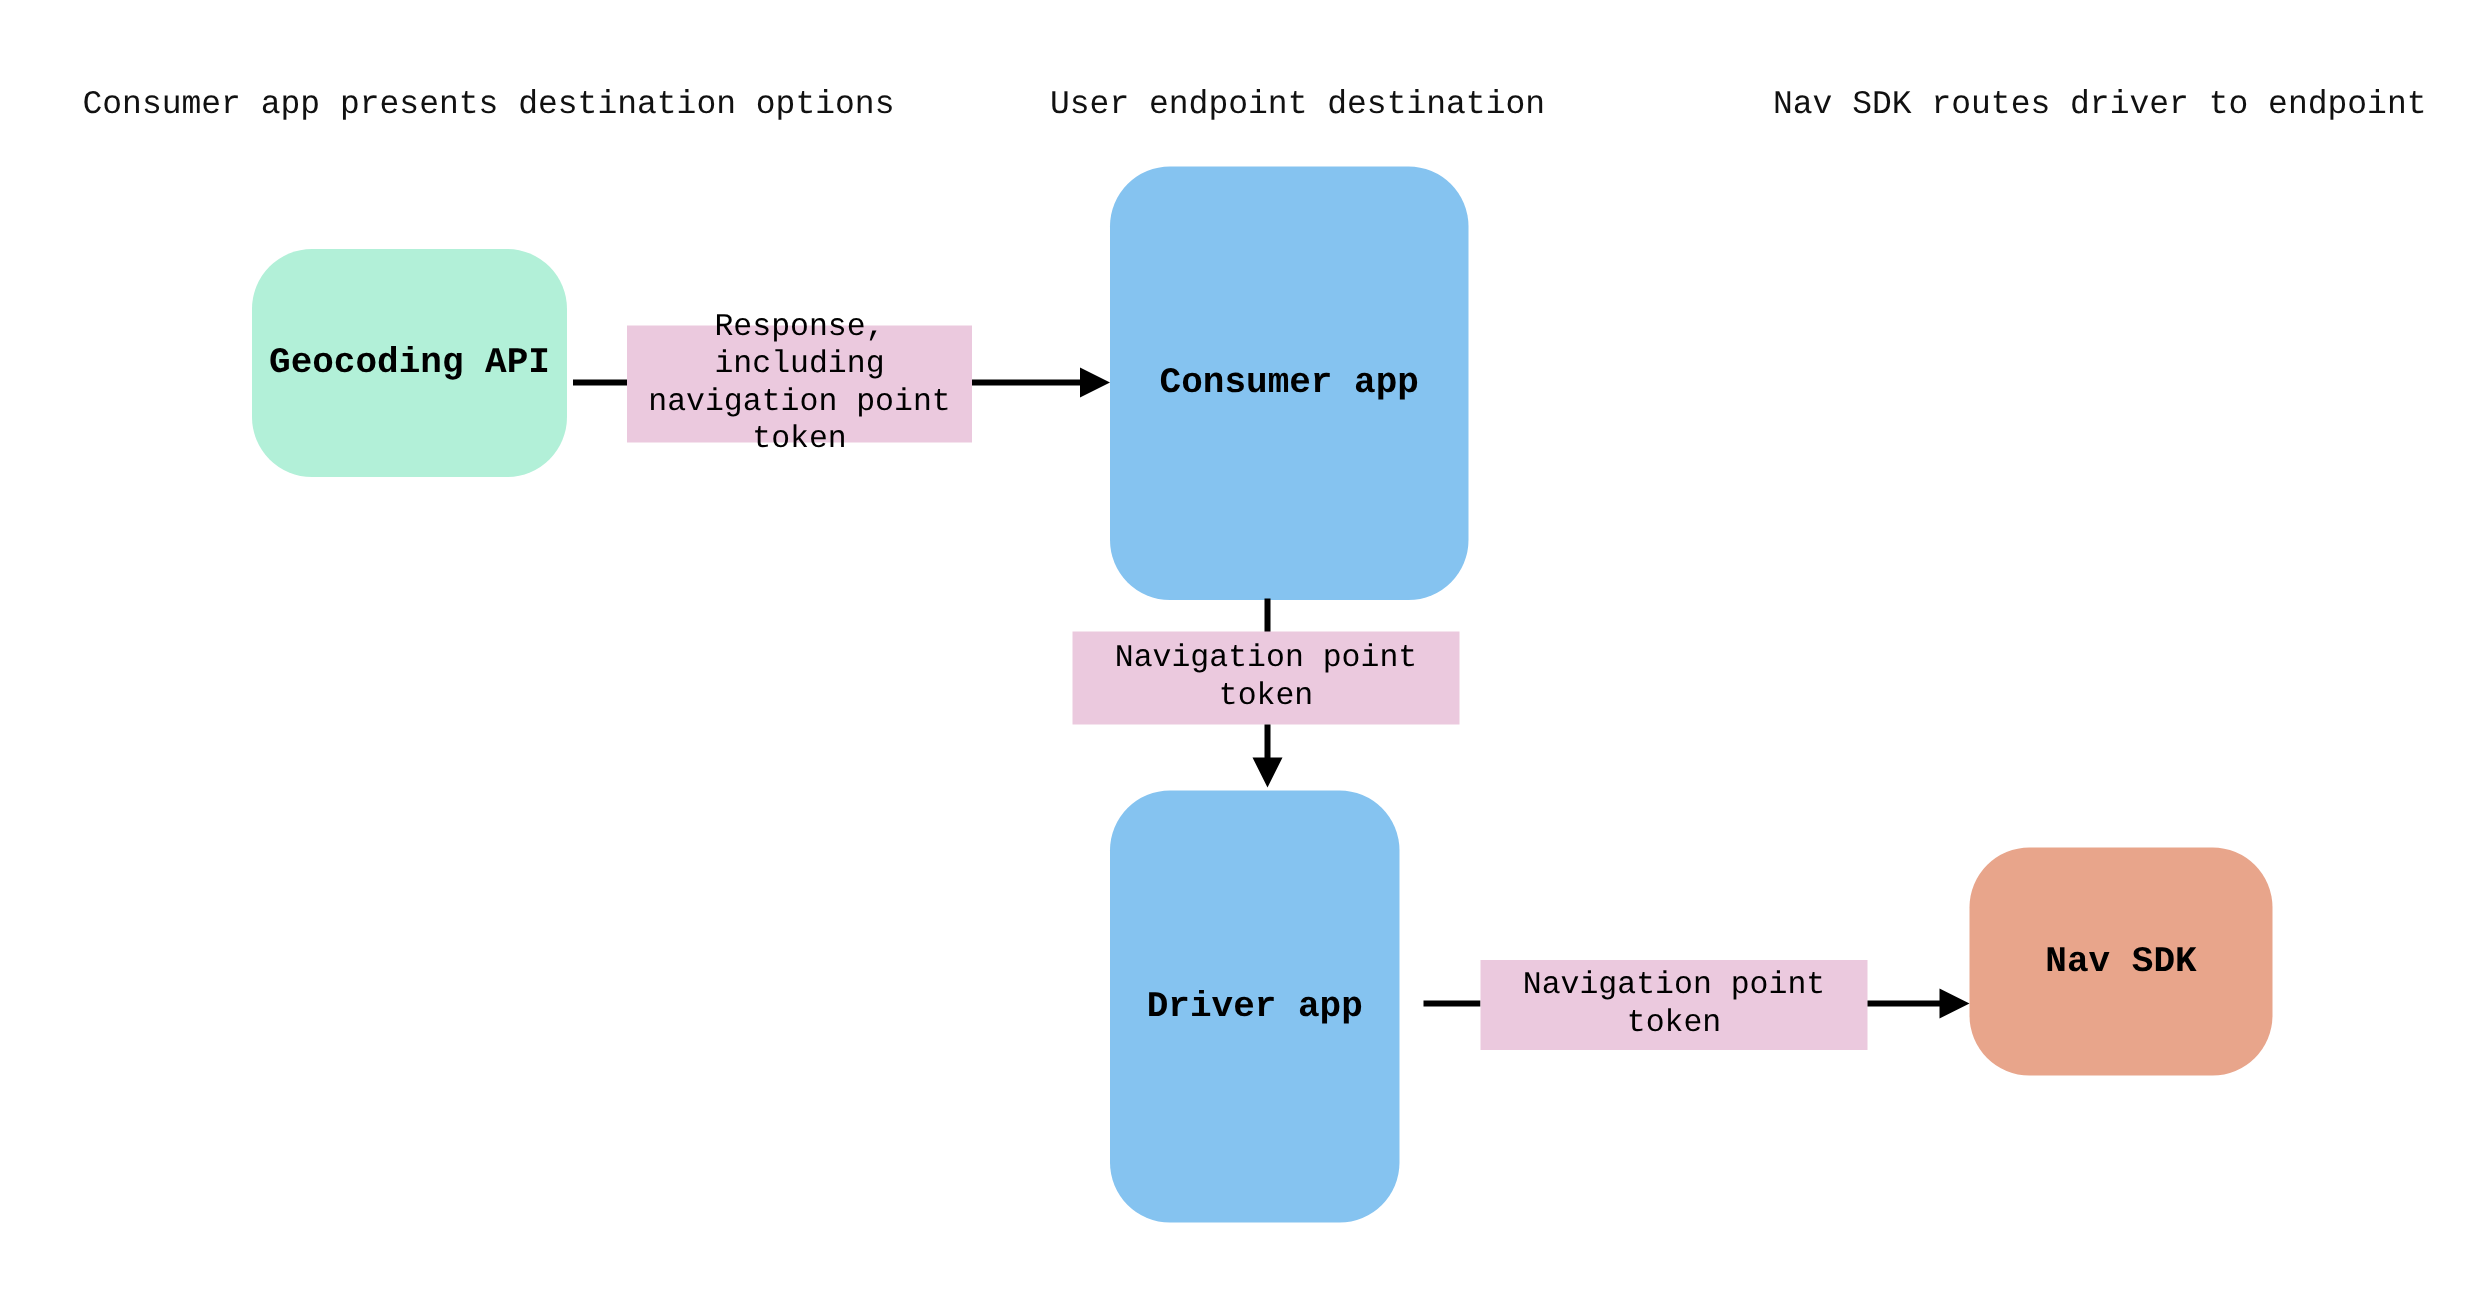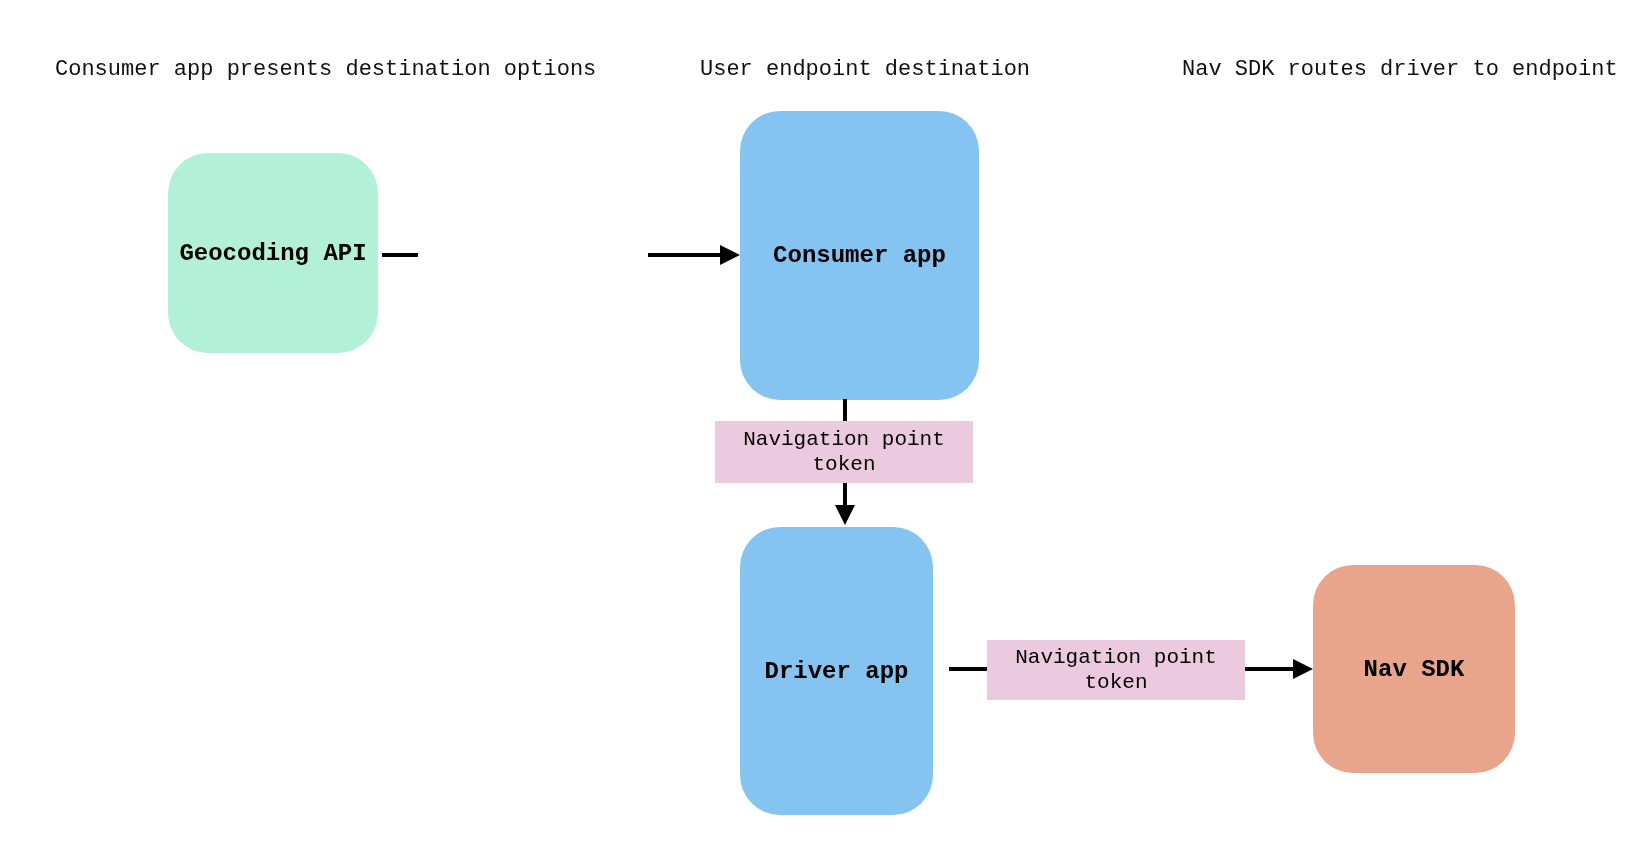--- a/index.html
+++ b/index.html
@@ -36,33 +36,33 @@
     border-radius: 40px;
     display: flex;
     align-items: center;
     justify-content: center;
     font-size: 24px;
     font-weight: bold;
     color: #000000;
     text-align: center;
   }
   .node-geocoding {
-    left: 168px; top: 153px; width: 210px; height: 200px;
+    left: 168px; top: 166px; width: 210px; height: 152px;
     background: var(--color-node-green, #B2F0D8);
   }
   .node-consumer {
     left: 740px; top: 111px; width: 239px; height: 289px;
     background: var(--color-node-blue, #85C3F0);
   }
   .node-driver {
     left: 740px; top: 527px; width: 193px; height: 288px;
     background: var(--color-node-blue, #85C3F0);
   }
   .node-navsdk {
-    left: 1313px; top: 565px; width: 202px; height: 208px;
+    left: 1313px; top: 565px; width: 202px; height: 152px;
     background: var(--color-node-orange, #E8A58B);
   }
 
   
   .edge-label {
     position: absolute;
     background: var(--color-label-pink, #EBC9DE);
     display: flex;
     align-items: center;
     justify-content: center;
@@ -127,20 +127,23 @@
     <span class="node-label">Consumer app</span>
   </div>
   <div class="node node-driver">
     <span class="node-label">Driver app</span>
   </div>
   <div class="node node-navsdk">
     <span class="node-label">Nav SDK</span>
   </div>
 
   <div class="seg seg-h seg-geo-to-label"></div>
+  <div class="edge-label edge-label-1">Response, including
+navigation point
+token</div>
   <div class="seg seg-h seg-label-to-cons"></div>
   <div class="arrowhead arrowhead-right arrowhead-into-consumer"></div>
 
   <div class="seg seg-v seg-cons-to-label"></div>
   <div class="edge-label edge-label-2">Navigation point token</div>
   <div class="seg seg-v seg-label-to-drv"></div>
   <div class="arrowhead arrowhead-down arrowhead-into-driver"></div>
 
   <div class="seg seg-h seg-drv-to-label"></div>
   <div class="edge-label edge-label-3">Navigation point token</div>

